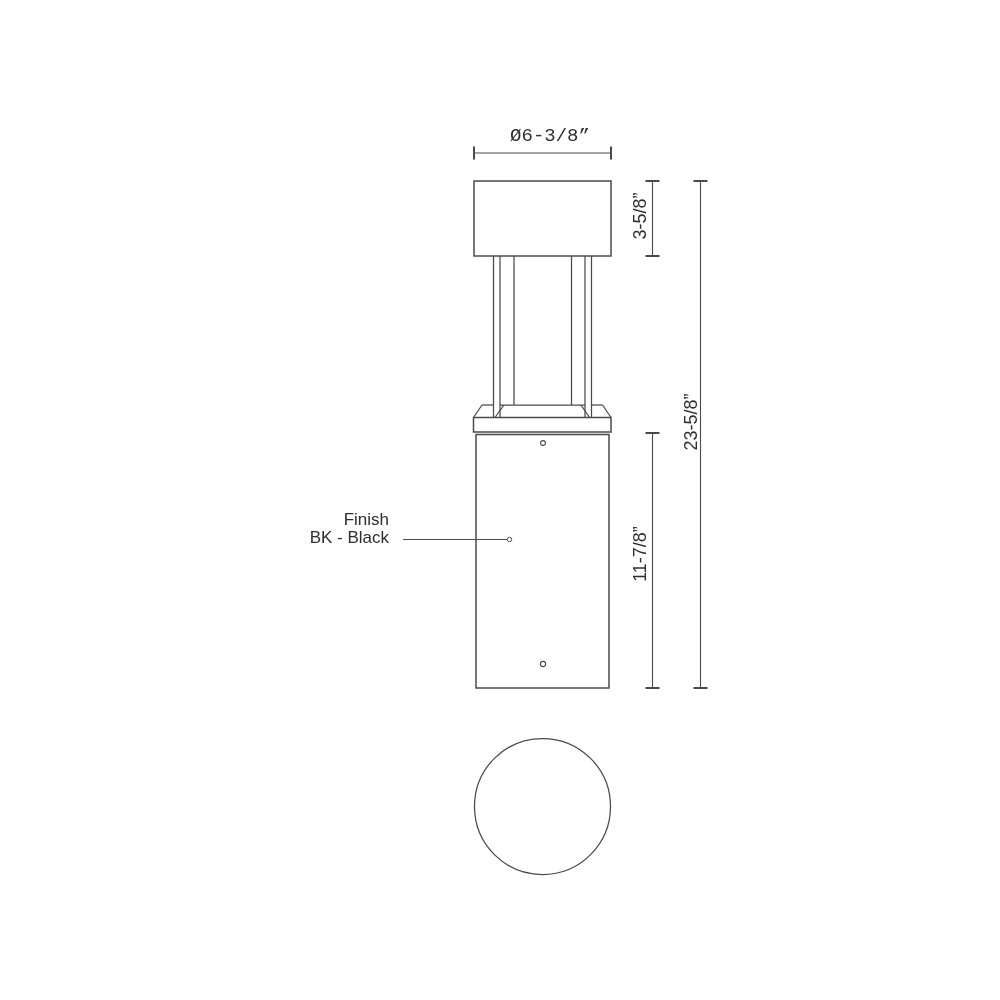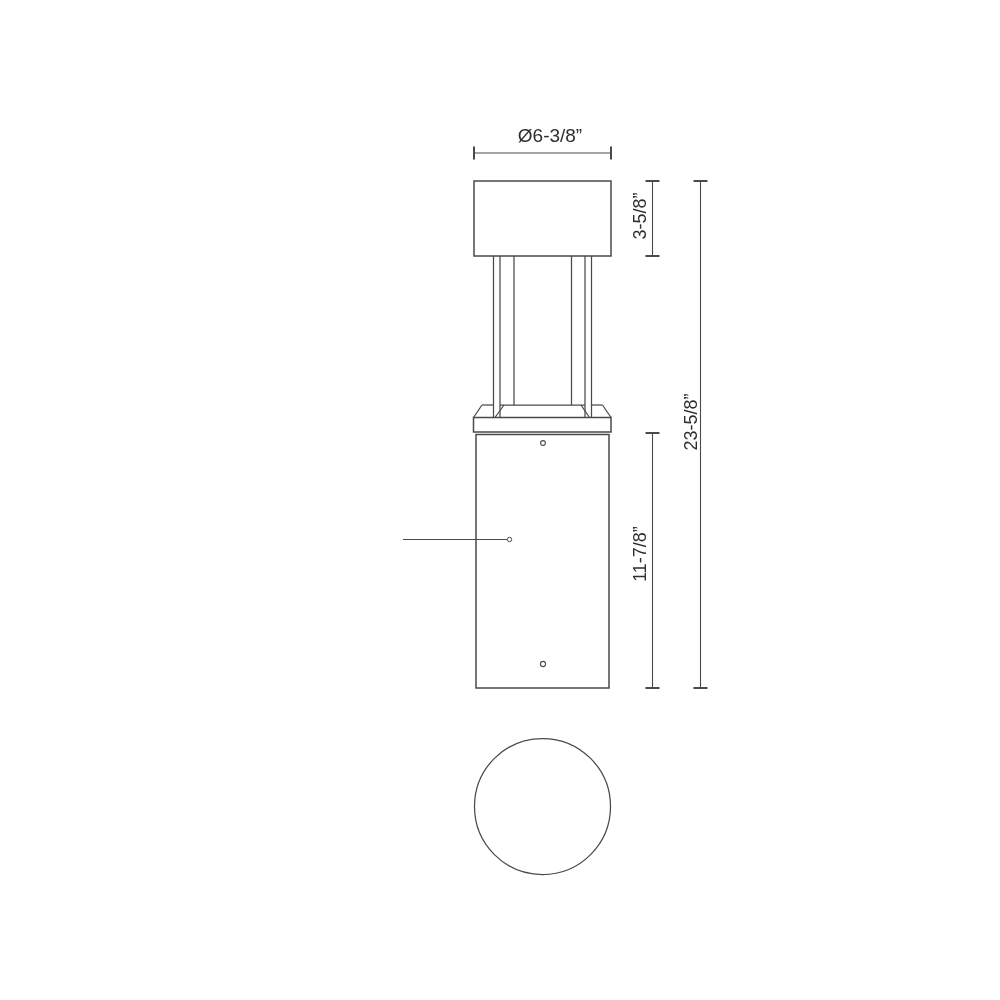--- a/index.html
+++ b/index.html
@@ -112,22 +112,26 @@
 
     <g>
       <line class="dimline" x1="700.5" y1="181" x2="700.5" y2="688"></line>
       <line class="tick" x1="693.5" y1="181" x2="707.5" y2="181"></line>
       <line class="tick" x1="693.5" y1="688" x2="707.5" y2="688"></line>
     </g>
 
     <circle class="thin" cx="542.5" cy="806.5" r="68"></circle>
   </svg>
 
-  <div class="dim-label" style="left:550px; top:136px;">Ø6-3/8”</div>
+  <div class="dim-label" style="left:550px; top:136px;font-family:Liberation Mono, monospace;">Ø6-3/8”</div>
 
   <div class="dim-label rot" style="left:640px; top:216px;">3-5/8”</div>
 
   <div class="dim-label rot" style="left:640px; top:554px;">11-7/8”</div>
 
   <div class="dim-label rot" style="left:691px; top:422px;">23-5/8”</div>
 
+  <div class="finish-block">
+    <div>Finish</div>
+    <div>BK - Black</div>
+  </div>
 
 </div>
 
 </body></html>

